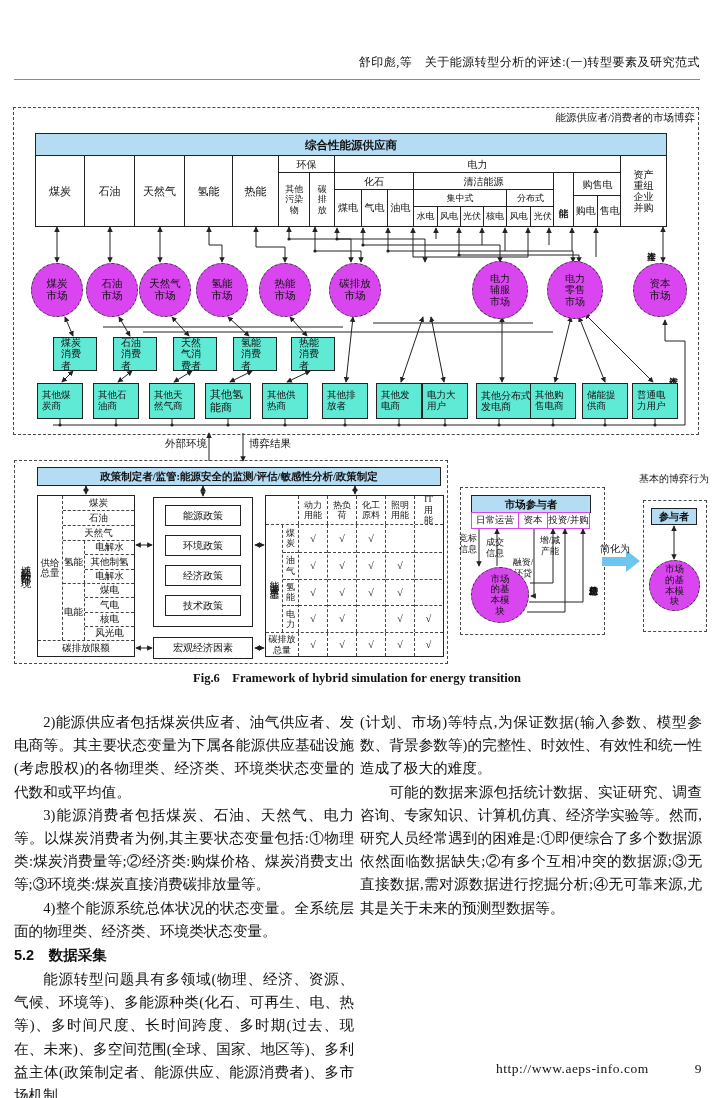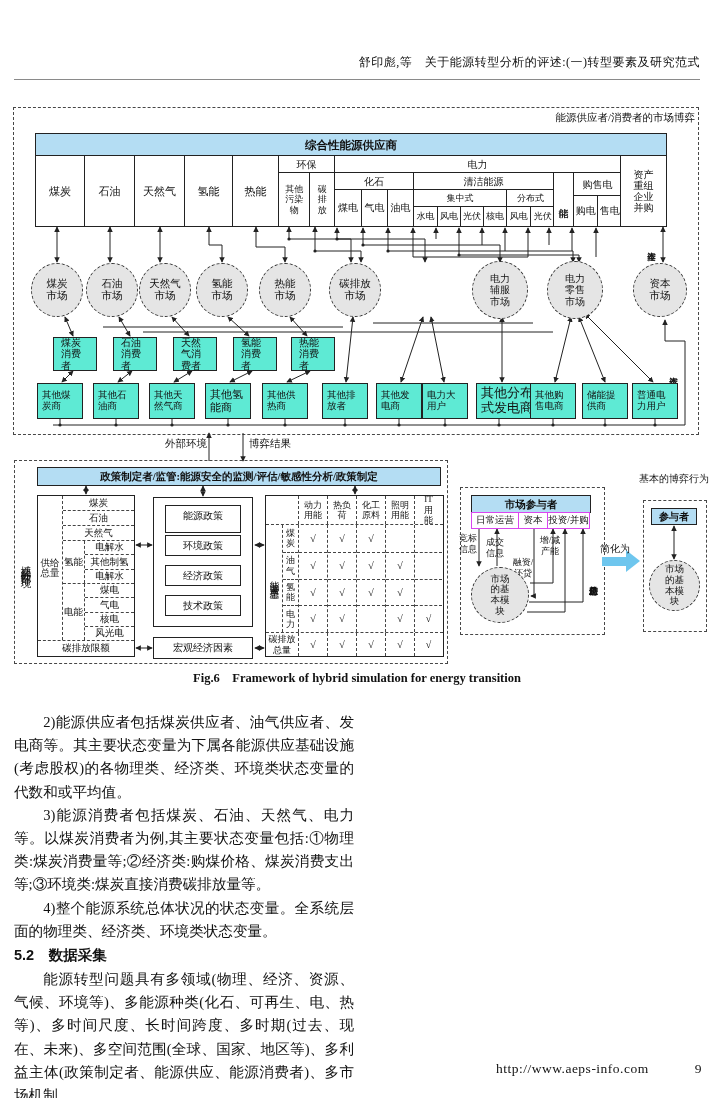--- a/index.html
+++ b/index.html
@@ -23,21 +23,21 @@
         background:#b4ddf3;border-bottom:1px solid #222}
   .srow{display:flex;height:70px}
   .cell{display:flex;align-items:center;justify-content:center;text-align:center;
         line-height:1.12;word-break:break-all}
   .bl{border-left:1px solid #222}
   .grp{display:flex;flex-direction:column}
   .gh{height:17px;line-height:17px;text-align:center;border-bottom:1px solid #222;flex:none}
   .hrow{display:flex;flex:1}
   .fz11{font-size:11px}.fz10{font-size:10px}.fz9{font-size:9px}
   
-  .ell{position:absolute;border:1px dashed #333;border-radius:50%;background:#e5e5e5;
+  .ell{position:absolute;border:1px dashed #333;border-radius:50%;background:#d946ef;
        display:flex;align-items:center;justify-content:center;text-align:center;
        line-height:1.12;word-break:break-all;box-sizing:border-box}
   .nbox{position:absolute;border:1px solid #222;background:#5eead4;
        display:flex;align-items:center;justify-content:center;
        line-height:1.15;word-break:break-all;box-sizing:border-box}
   
   .bluebar{position:absolute;background:#b4ddf3;border:1px solid #222;text-align:center;
        font-weight:bold;box-sizing:border-box}
   .solidbox{position:absolute;border:1px solid #222;box-sizing:border-box;background:#fff}
   .supply,.supply *{box-sizing:border-box}
@@ -278,21 +278,21 @@
   <div class="nbox node" style="left:278px;top:232px;width:44px;height:34px;padding:0 7px;font-size:10px">热能消费者</div>
 
   <div class="nbox node" style="left:24px;top:278px;width:46px;height:36px;padding:0 4px;font-size:9.5px">其他煤炭商</div>
   <div class="nbox node" style="left:80px;top:278px;width:46px;height:36px;padding:0 4px;font-size:9.5px">其他石油商</div>
   <div class="nbox node" style="left:136px;top:278px;width:46px;height:36px;padding:0 4px;font-size:9.5px">其他天然气商</div>
   <div class="nbox node" style="left:192px;top:278px;width:46px;height:36px;padding:0 4px;font-size:11px">其他氢能商</div>
   <div class="nbox node" style="left:249px;top:278px;width:46px;height:36px;padding:0 4px;font-size:9.5px">其他供热商</div>
   <div class="nbox node" style="left:309px;top:278px;width:46px;height:36px;padding:0 4px;font-size:9.5px">其他排放者</div>
   <div class="nbox node" style="left:363px;top:278px;width:46px;height:36px;padding:0 4px;font-size:9.5px">其他发电商</div>
   <div class="nbox node" style="left:409px;top:278px;width:46px;height:36px;padding:0 4px;font-size:9.5px">电力大用户</div>
-  <div class="nbox node" style="left:463px;top:278px;width:62px;height:36px;padding:0 4px;font-size:13px">其他分布式发电商</div>
+  <div class="nbox node" style="left:463px;top:278px;width:62px;height:36px;padding:0 4px;font-size:10px">其他分布式发电商</div>
   <div class="nbox node" style="left:517px;top:278px;width:46px;height:36px;padding:0 4px;font-size:9.5px">其他购售电商</div>
   <div class="nbox node" style="left:569px;top:278px;width:46px;height:36px;padding:0 4px;font-size:9.5px">储能提供商</div>
   <div class="nbox node" style="left:619px;top:278px;width:46px;height:36px;padding:0 4px;font-size:9.5px">普通电力用户</div>
 
   <div class="lbl" style="left:152px;top:333px;width:42px;font-size:10.5px">外部环境</div>
   <div class="lbl" style="left:236px;top:333px;width:42px;font-size:10.5px">博弈结果</div>
 
   <div class="dash" style="left:1px;top:355px;width:432px;height:202px"></div>
   <div class="bluebar" style="left:24px;top:362px;width:404px;height:19px;line-height:18px;font-size:10.5px">政策制定者/监管:能源安全的监测/评估/敏感性分析/政策制定</div>
   <div class="lbl vt" style="left:6px;top:408px;height:102px;font-size:10.5px;letter-spacing:2px">博弈的外部环境</div>
@@ -320,21 +320,21 @@
             <div class="scell dt">核电</div>
             <div class="scell dt">风光电</div>
           </div>
         </div>
       </div>
     </div>
     <div class="scarbon">碳排放限额</div>
   </div>
 
   <div class="solidbox" style="left:140px;top:392px;width:100px;height:130px"></div>
-  <div class="solidbox lbl" style="left:152px;top:400px;width:76px;height:28px;line-height:19px;font-size:10px">能源政策</div>
+  <div class="solidbox lbl" style="left:152px;top:400px;width:76px;height:21px;line-height:19px;font-size:10px">能源政策</div>
   <div class="solidbox lbl" style="left:152px;top:430px;width:76px;height:21px;line-height:19px;font-size:10px">环境政策</div>
   <div class="solidbox lbl" style="left:152px;top:460px;width:76px;height:21px;line-height:19px;font-size:10px">经济政策</div>
   <div class="solidbox lbl" style="left:152px;top:490px;width:76px;height:21px;line-height:19px;font-size:10px">技术政策</div>
   <div class="solidbox lbl" style="left:140px;top:532px;width:100px;height:22px;line-height:20px;font-size:10px">宏观经济因素</div>
 
   <div class="demand">
     <div class="drow" style="height:28px">
       <div class="dc" style="width:32px"></div>
       <div class="dc dl" style="width:29px;padding:0 5px">动力用能</div>
       <div class="dc dl" style="width:29px;padding:0 5px">热负荷</div>
@@ -419,18 +419,20 @@
 </div>
 
 <div id="bleft" class="bcol">
   <p>2)能源供应者包括煤炭供应者、油气供应者、发电商等。其主要状态变量为下属各能源供应基础设施(考虑股权)的各物理类、经济类、环境类状态变量的代数和或平均值。</p>
   <p>3)能源消费者包括煤炭、石油、天然气、电力等。以煤炭消费者为例,其主要状态变量包括:①物理类:煤炭消费量等;②经济类:购煤价格、煤炭消费支出等;③环境类:煤炭直接消费碳排放量等。</p>
   <p>4)整个能源系统总体状况的状态变量。全系统层面的物理类、经济类、环境类状态变量。</p>
   <h3>5.2　数据采集</h3>
   <p>能源转型问题具有多领域(物理、经济、资源、气候、环境等)、多能源种类(化石、可再生、电、热等)、多时间尺度、长时间跨度、多时期(过去、现在、未来)、多空间范围(全球、国家、地区等)、多利益主体(政策制定者、能源供应、能源消费者)、多市场机制</p>
 </div>
 <div id="bright" class="bcol">
+  <p class="cont">(计划、市场)等特点,为保证数据(输入参数、模型参数、背景参数等)的完整性、时效性、有效性和统一性造成了极大的难度。</p>
+  <p>可能的数据来源包括统计数据、实证研究、调查咨询、专家知识、计算机仿真、经济学实验等。然而,研究人员经常遇到的困难是:①即便综合了多个数据源依然面临数据缺失;②有多个互相冲突的数据源;③无直接数据,需对源数据进行挖掘分析;④无可靠来源,尤其是关于未来的预测型数据等。</p>
 </div>
 
 <div id="pfoot">
   <span>http://www.aeps-info.com</span>
   <span>9</span>
 </div>
 
 </body></html>

